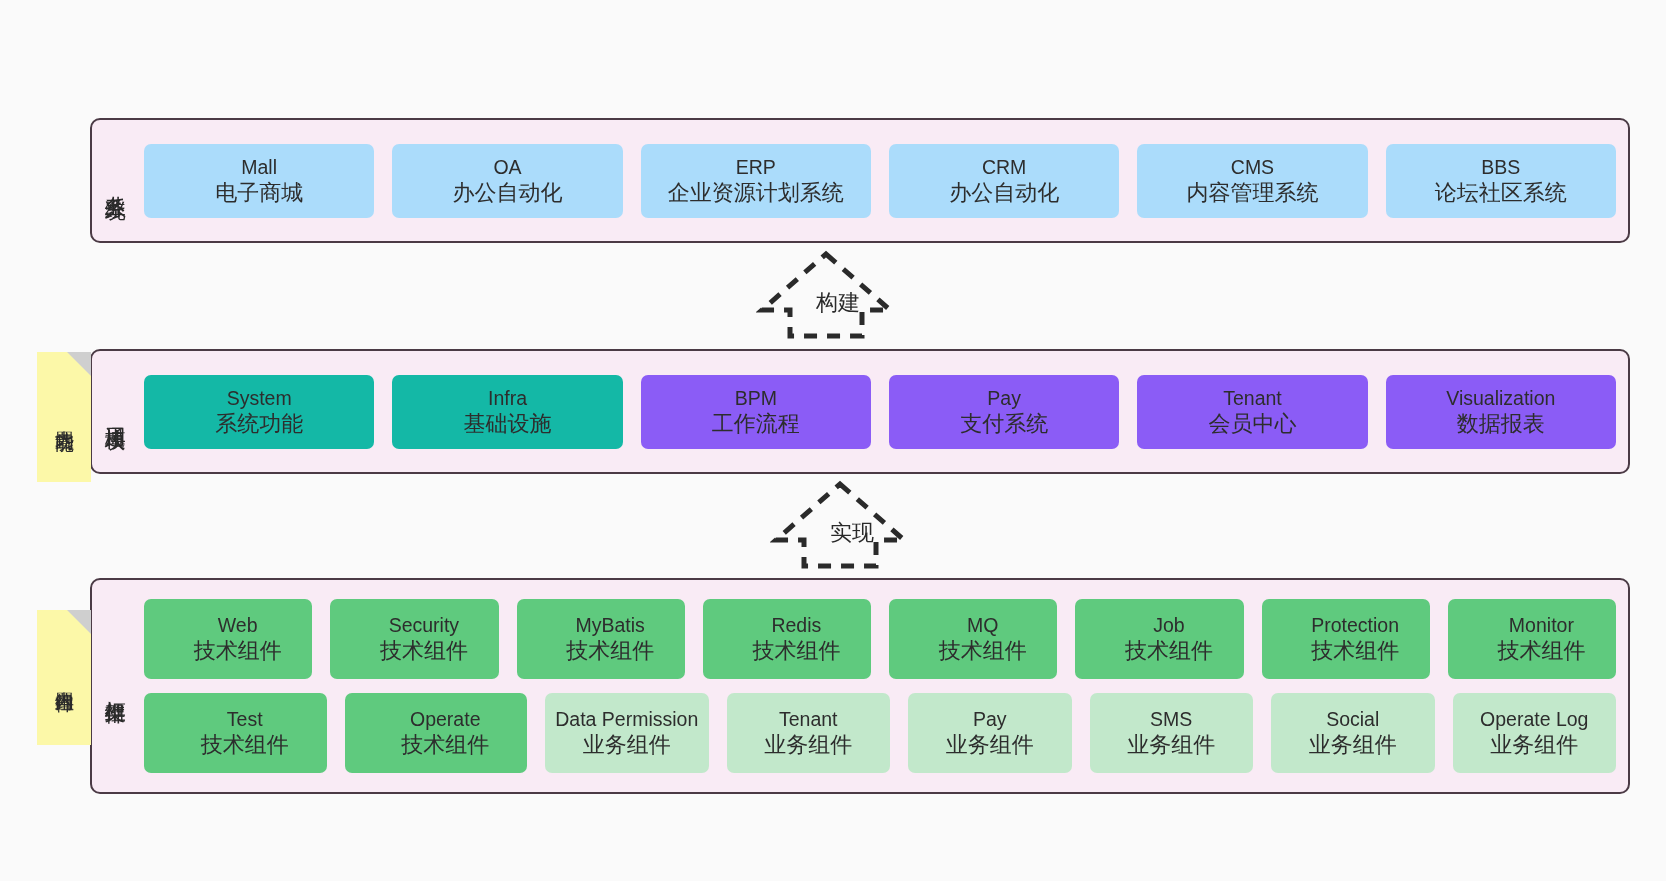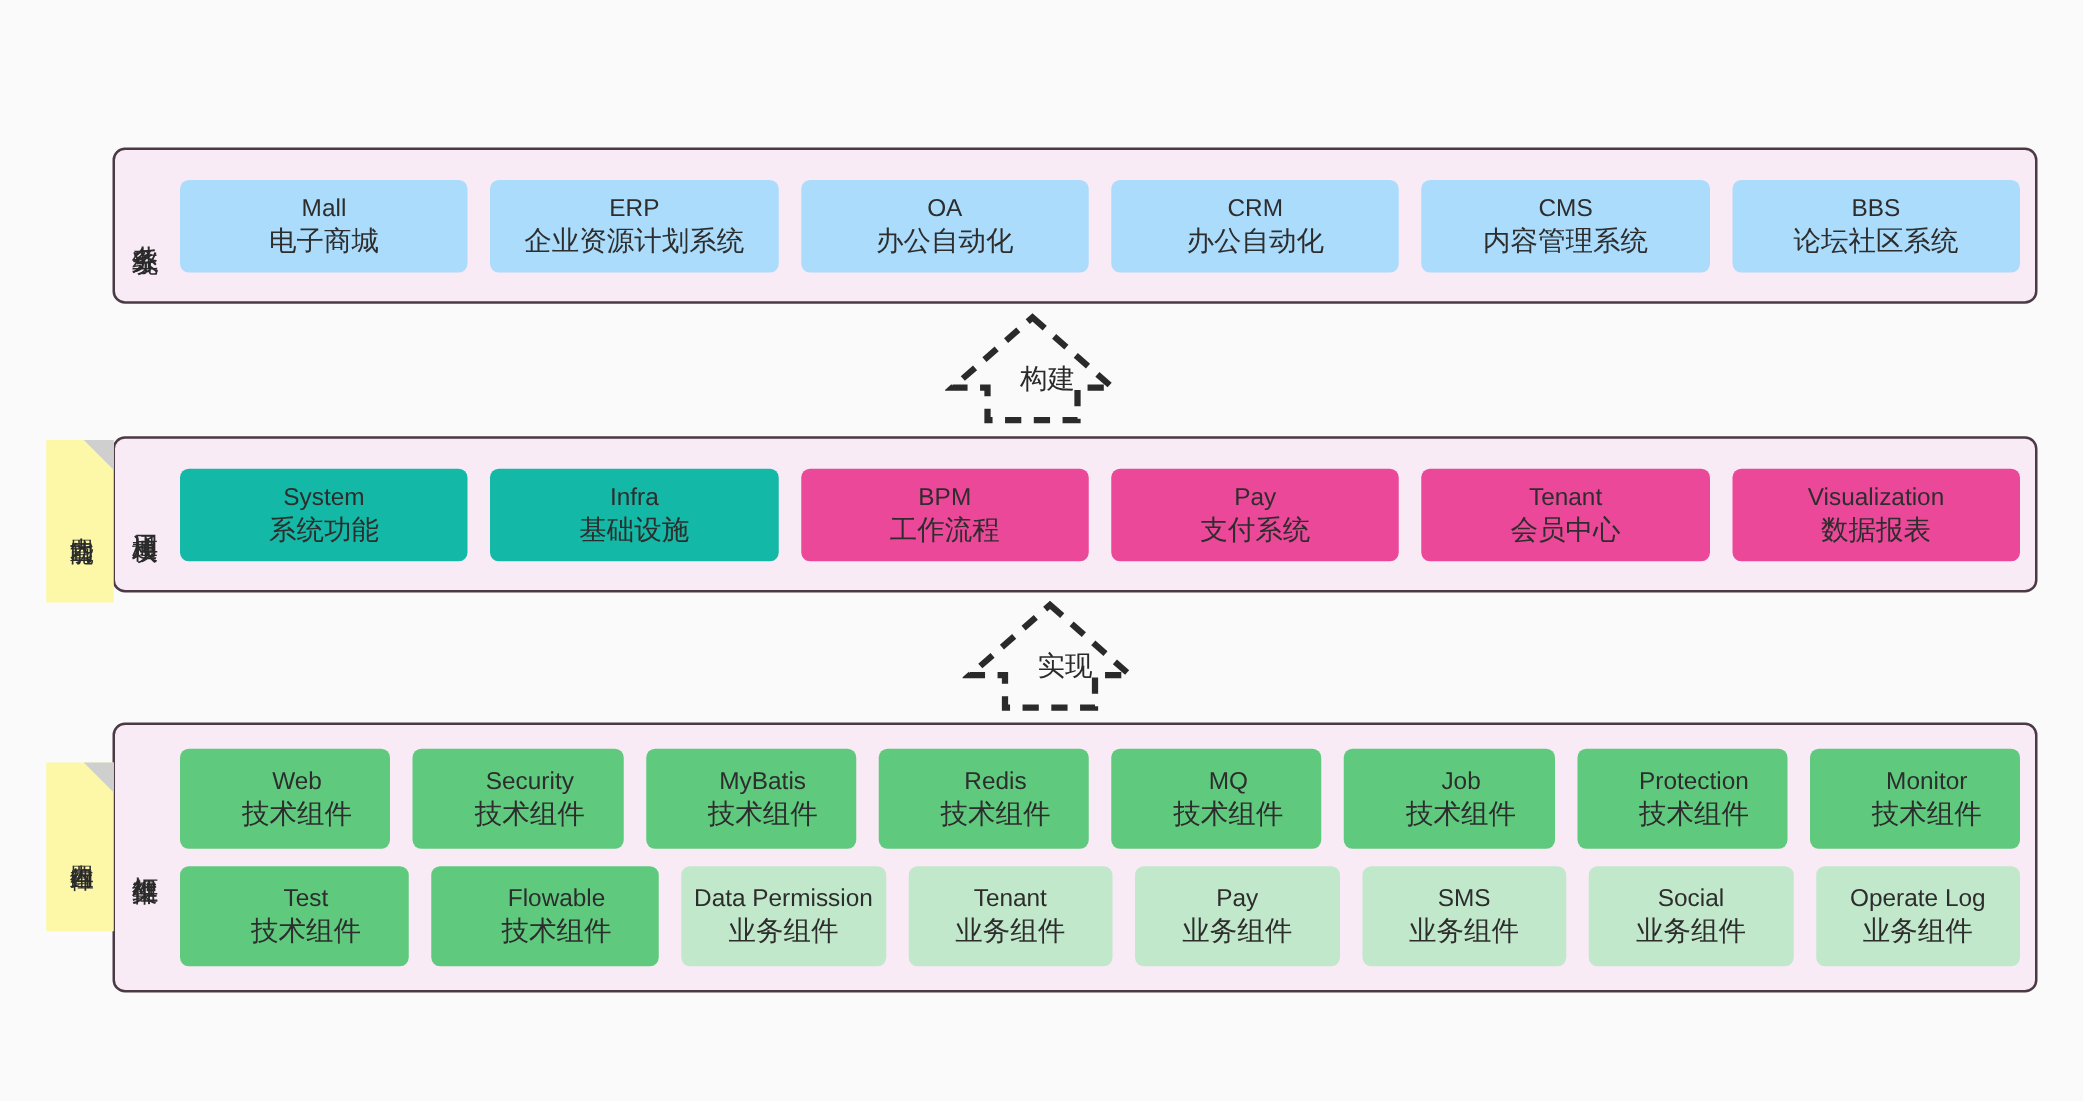--- a/index.html
+++ b/index.html
@@ -59,21 +59,21 @@
     color: #2d2d2d;
     padding: 6px 4px;
     line-height: 1.24;
   }
   .card .c-en { font-size: 19.5px; }
   .card .c-cn { font-size: 22px; }
 
   
   .c-blue      { background: #abdcfb; }
   .c-red       { background: #14b8a6; }
-  .c-pink      { background: #ec4899; }
+  .c-pink      { background: #8b5cf6; }
   .c-green     { background: #5fca7e; padding-left: 23px; }
   .c-lgreen    { background: #c2e8cb; }
 
   
   #layer-business  { left: 90px;  top: 118px; width: 1540px; height: 125px; }
   #layer-business .card { height: 74px; }
 
   #layer-modules   { left: 90px;  top: 349px; width: 1540px; height: 125px; }
   #layer-modules .card { height: 74px; }
 
@@ -128,26 +128,26 @@
 
   <div class="layer" id="layer-business">
     <div class="layer-title">业务系统</div>
     <div class="cards">
       <div class="card-row">
         <div class="card c-blue">
           <span class="c-en">Mall</span>
           <span class="c-cn">电子商城</span>
         </div>
         <div class="card c-blue">
+          <span class="c-en">OA</span>
+          <span class="c-cn">办公自动化</span>
+        </div>
+        <div class="card c-blue">
           <span class="c-en">ERP</span>
           <span class="c-cn">企业资源计划系统</span>
-        </div>
-        <div class="card c-blue">
-          <span class="c-en">OA</span>
-          <span class="c-cn">办公自动化</span>
         </div>
         <div class="card c-blue">
           <span class="c-en">CRM</span>
           <span class="c-cn">办公自动化</span>
         </div>
         <div class="card c-blue">
           <span class="c-en">CMS</span>
           <span class="c-cn">内容管理系统</span>
         </div>
         <div class="card c-blue">
@@ -238,21 +238,21 @@
           <span class="c-cn">技术组件</span>
         </div>
       </div>
 
       <div class="card-row">
         <div class="card c-green">
           <span class="c-en">Test</span>
           <span class="c-cn">技术组件</span>
         </div>
         <div class="card c-green">
-          <span class="c-en">Flowable</span>
+          <span class="c-en">Operate</span>
           <span class="c-cn">技术组件</span>
         </div>
         <div class="card c-lgreen">
           <span class="c-en">Data Permission</span>
           <span class="c-cn">业务组件</span>
         </div>
         <div class="card c-lgreen">
           <span class="c-en">Tenant</span>
           <span class="c-cn">业务组件</span>
         </div>

